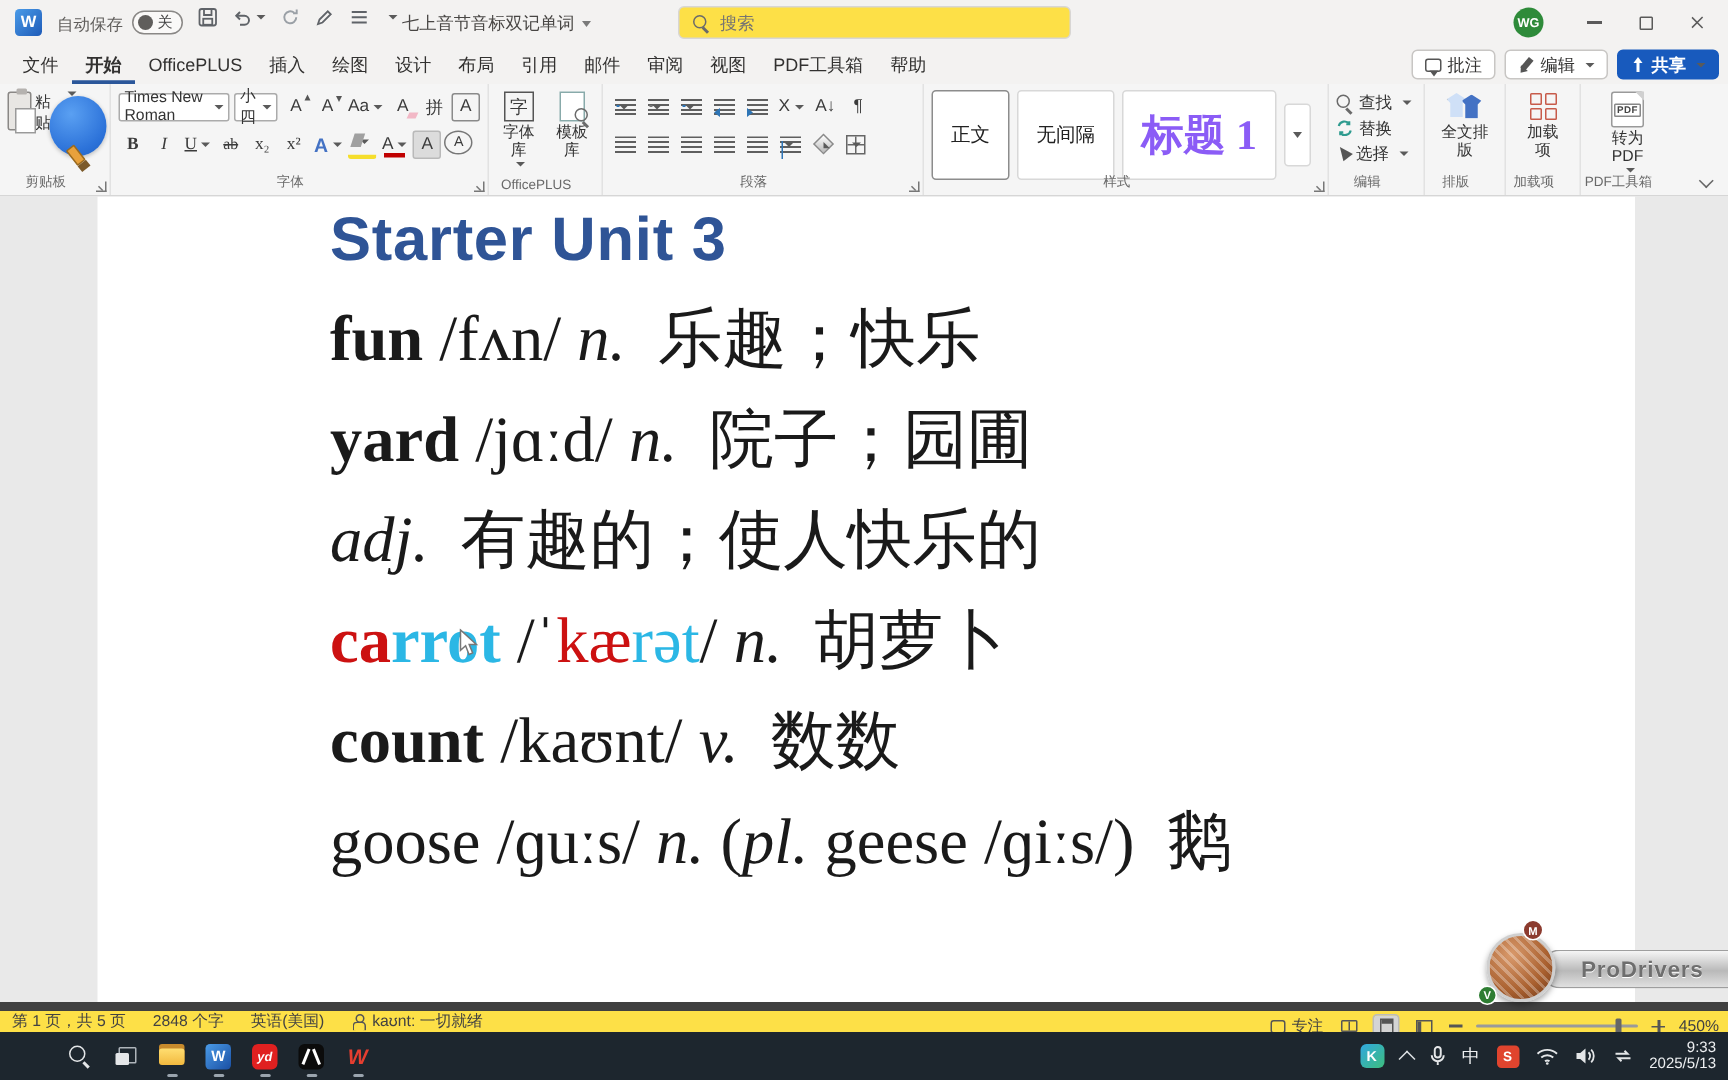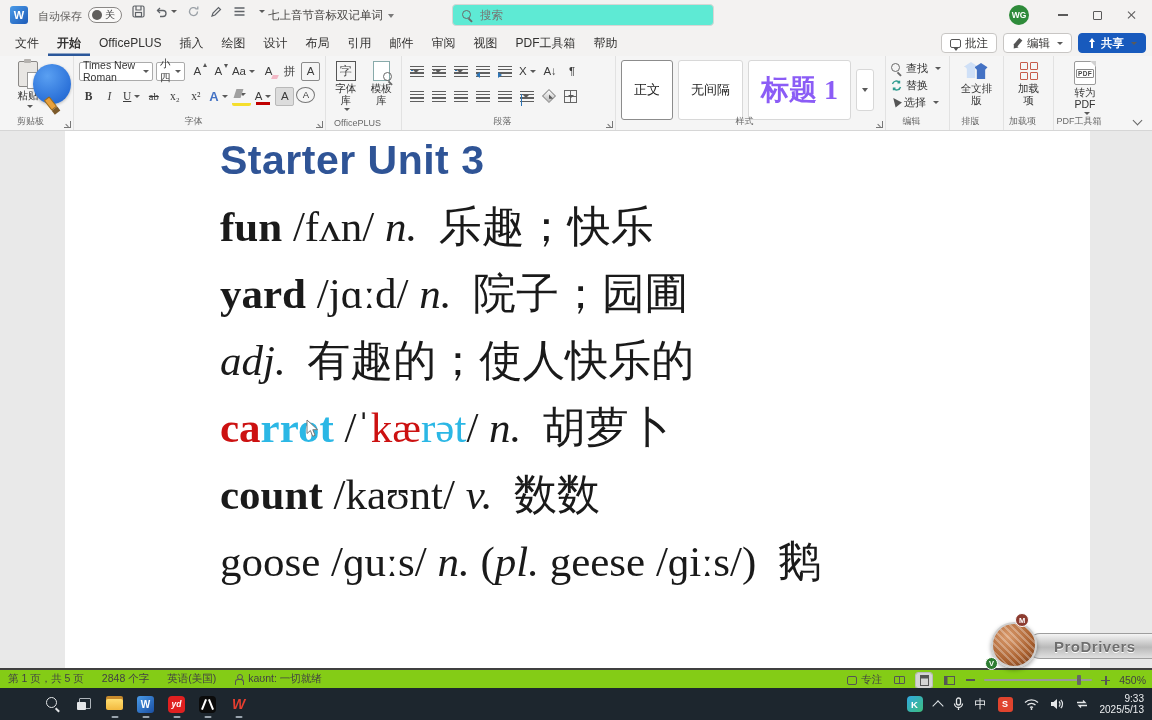--- a/index.html
+++ b/index.html
@@ -15,21 +15,21 @@
 .autosave-label{position:absolute;left:38px;top:9px;font-size:11px;color:#605e5c}
 .autosave-toggle{position:absolute;left:88px;top:7px;width:34px;height:16px;border:1px solid #8a8886;border-radius:9px;
   background:#faf9f8;display:flex;align-items:center;font-size:10px;color:#444;padding:0 3px;gap:3px}
 .autosave-dot{width:10px;height:10px;border-radius:50%;background:#605e5c}
 .qat{position:absolute;left:132px;top:5px;display:flex;align-items:center;gap:10px}
 .qat svg{display:block}
 .car{display:inline-flex;align-items:center}
 .car::after{content:"";display:inline-block;margin-left:3px;border-left:3px solid transparent;border-right:3px solid transparent;border-top:3.5px solid #5a5a5a}
 .doc-title{position:absolute;left:268px;top:8px;font-size:11.5px;color:#484644;display:flex;align-items:center}
 .title-caret::after{content:"";display:inline-block;margin-left:5px;border-left:3.5px solid transparent;border-right:3.5px solid transparent;border-top:4px solid #7a7a7a}
-.search-box{position:absolute;left:452px;top:4px;width:262px;height:22px;background:#5eead4;border:1px solid #d8d6d4;border-radius:4px;
+.search-box{position:absolute;left:452px;top:4px;width:262px;height:22px;background:#fde047;border:1px solid #d8d6d4;border-radius:4px;
   display:flex;align-items:center;padding-left:9px;gap:7px;font-size:11.5px;color:#767472}
 .i-magnifier{position:relative;width:11px;height:11px;flex:0 0 auto}
 .i-magnifier::before{content:"";position:absolute;left:0;top:0;width:7px;height:7px;border:1.4px solid #6a6a6a;border-radius:50%}
 .i-magnifier::after{content:"";position:absolute;right:1px;bottom:0;width:4.5px;height:1.5px;background:#6a6a6a;transform:rotate(45deg)}
 .avatar{position:absolute;left:1009px;top:5px;width:20px;height:20px;border-radius:50%;background:#2E8B3A;color:#fff;
   font-size:8.5px;font-weight:bold;display:flex;align-items:center;justify-content:center}
 .wbtn{position:absolute;top:0;width:34px;height:30px;display:flex;align-items:center;justify-content:center}
 .wbtn-min{left:1046px}.wbtn-max{left:1080px}.wbtn-close{left:1114px}
 .g-min{width:10px;height:1.4px;background:#5a5a5a}
 .g-max{width:9px;height:9px;border:1.2px solid #5a5a5a;border-radius:1px}
@@ -57,21 +57,21 @@
 
 .ribbon{position:absolute;left:0;top:56px;width:100%;height:75px;background:#F5F5F5;border-bottom:1px solid #D6D6D6;display:flex}
 .rgroup{position:relative;border-right:1px solid #E2E2E2;padding:4px 5px 15px;flex:0 0 auto}
 .rgroup-label{position:absolute;left:0;right:12px;bottom:2px;text-align:center;font-size:9px;color:#696969}
 .launcher{position:absolute;right:2px;bottom:2px;width:7px;height:7px;border-right:1.3px solid #777;border-bottom:1.3px solid #777}
 .launcher::before{content:"";position:absolute;right:1px;bottom:1px;width:4px;height:1.2px;background:#777;transform:rotate(45deg)}
 .rrow{display:flex;align-items:center;gap:3px;height:22px}
 .gbtn{position:relative;display:inline-flex;align-items:center;justify-content:center;height:19px;min-width:19px;
   padding:0 2px;font-size:11.5px;color:#3b3b3b;border-radius:2px}
 
-.paste-btn{width:46px;display:flex;flex-direction:column;align-items:center;gap:2px;padding-top:1px}
+.paste-btn{width:46px;display:flex;flex-direction:row;align-items:flex-start;gap:2px;padding-top:1px}
 .i-clipboard{position:relative;width:20px;height:26px;background:#E8E6E3;border:1.3px solid #8a8886;border-radius:2px}
 .i-clipboard::before{content:"";position:absolute;left:5px;top:-3px;width:7px;height:4px;background:#b5b2af;border-radius:1px}
 .i-clipboard::after{content:"";position:absolute;right:-4px;bottom:-3px;width:12px;height:15px;background:#fff;border:1px solid #9a9a9a}
 .paste-label{font-size:10.5px;color:#333}
 .overlay-circle{position:absolute;left:33px;top:64px;width:38px;height:40px;border-radius:50%;z-index:80;
   background:radial-gradient(circle at 38% 30%,#5AA0F2,#2C72D9 68%,#1F5FC0);box-shadow:0 1px 3px rgba(0,0,0,.25)}
 .fmt-brush{position:absolute;left:47px;top:97px;z-index:81;width:7px;height:13px;background:#E8A13C;border:1px solid #9a6a1e;
   transform:rotate(-38deg);border-radius:1px}
 .fmt-brush::after{content:"";position:absolute;left:-1px;bottom:-6px;width:7px;height:5px;background:#7c5a2a}
 
@@ -148,21 +148,21 @@
   border-radius:13px 0 0 13px;background:linear-gradient(#f5f5f5,#b9b9b9 55%,#e0e0e0);display:flex;align-items:center;padding-left:26px}
 .wm-text{font-size:15px;font-weight:bold;color:#6e6e6e;letter-spacing:.5px;text-shadow:0 1px 0 #fff}
 .wm-sphere{position:absolute;left:6px;top:9px;width:46px;height:46px;border-radius:50%;border:2px solid #cfcfcf;
   background:repeating-linear-gradient(45deg,rgba(255,255,255,.28) 0 2px,rgba(0,0,0,0) 2px 5px),
   radial-gradient(circle at 35% 30%,#D99A6C,#A9602F 60%,#6E3718);box-shadow:0 2px 4px rgba(0,0,0,.35)}
 .wm-badge{position:absolute;border-radius:50%;color:#fff;font-size:7.5px;font-weight:bold;display:flex;align-items:center;justify-content:center;border:1.5px solid #fff}
 .wm-m{left:30px;top:0;width:14px;height:14px;background:#8C3B2F}
 .wm-v{left:0;top:44px;width:13px;height:13px;background:#2E7D32}
 
 
-.statusbar{position:absolute;left:0;top:668px;width:100%;height:20px;background:#84cc16;border-top:2px solid #404040;
+.statusbar{position:absolute;left:0;top:668px;width:100%;height:20px;background:#fde047;border-top:6px solid #404040;
   display:flex;align-items:center;font-size:10.5px;color:#424242;padding:0 8px;gap:18px}
 .sb-right{position:absolute;right:6px;top:0;height:20px;display:flex;align-items:center;gap:9px}
 .i-focus{width:10px;height:9px;border:1.2px solid #555;border-radius:2px}
 .i-person{position:relative;width:9px;height:11px}
 .i-person::before{content:"";position:absolute;left:2.5px;top:0;width:4px;height:4px;border-radius:50%;border:1.1px solid #555}
 .i-person::after{content:"";position:absolute;left:1px;bottom:0;width:7px;height:5px;border:1.1px solid #555;border-bottom:none;border-radius:3px 3px 0 0}
 .view{width:16px;height:15px;display:flex;align-items:center;justify-content:center;border-radius:2px}
 .view.sel{background:#D4D4D4;outline:1px solid #bbb}
 .v-read{width:11px;height:8px;border:1.1px solid #555;border-radius:1px;background:linear-gradient(#555,#555) center/1px 100% no-repeat}
 .v-print{width:9px;height:11px;border:1.1px solid #555;background:linear-gradient(#555,#555) top/100% 2.5px no-repeat}

